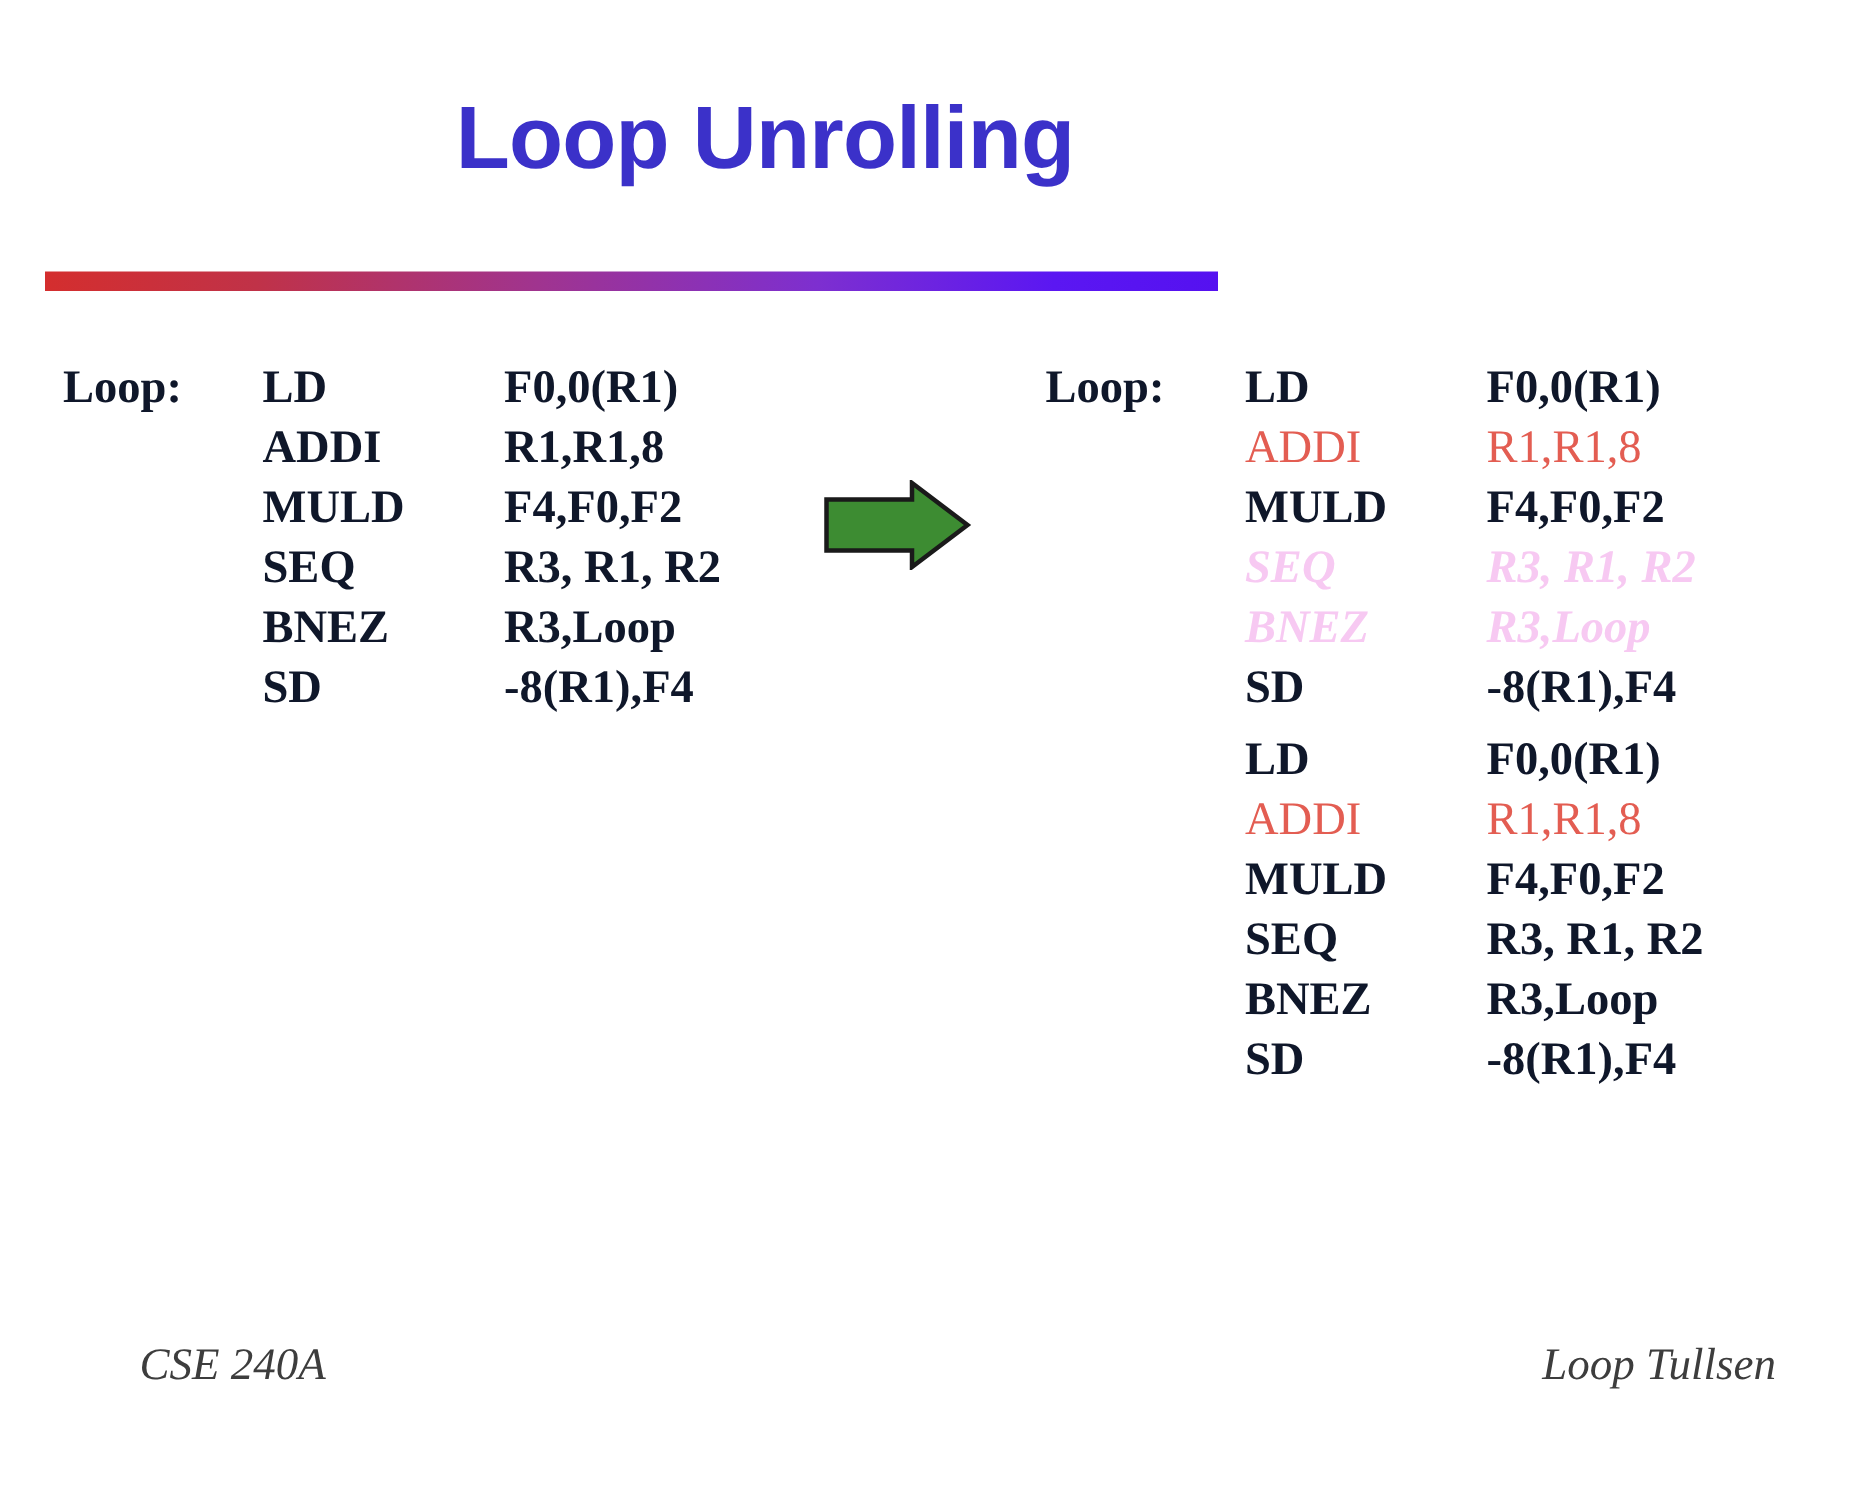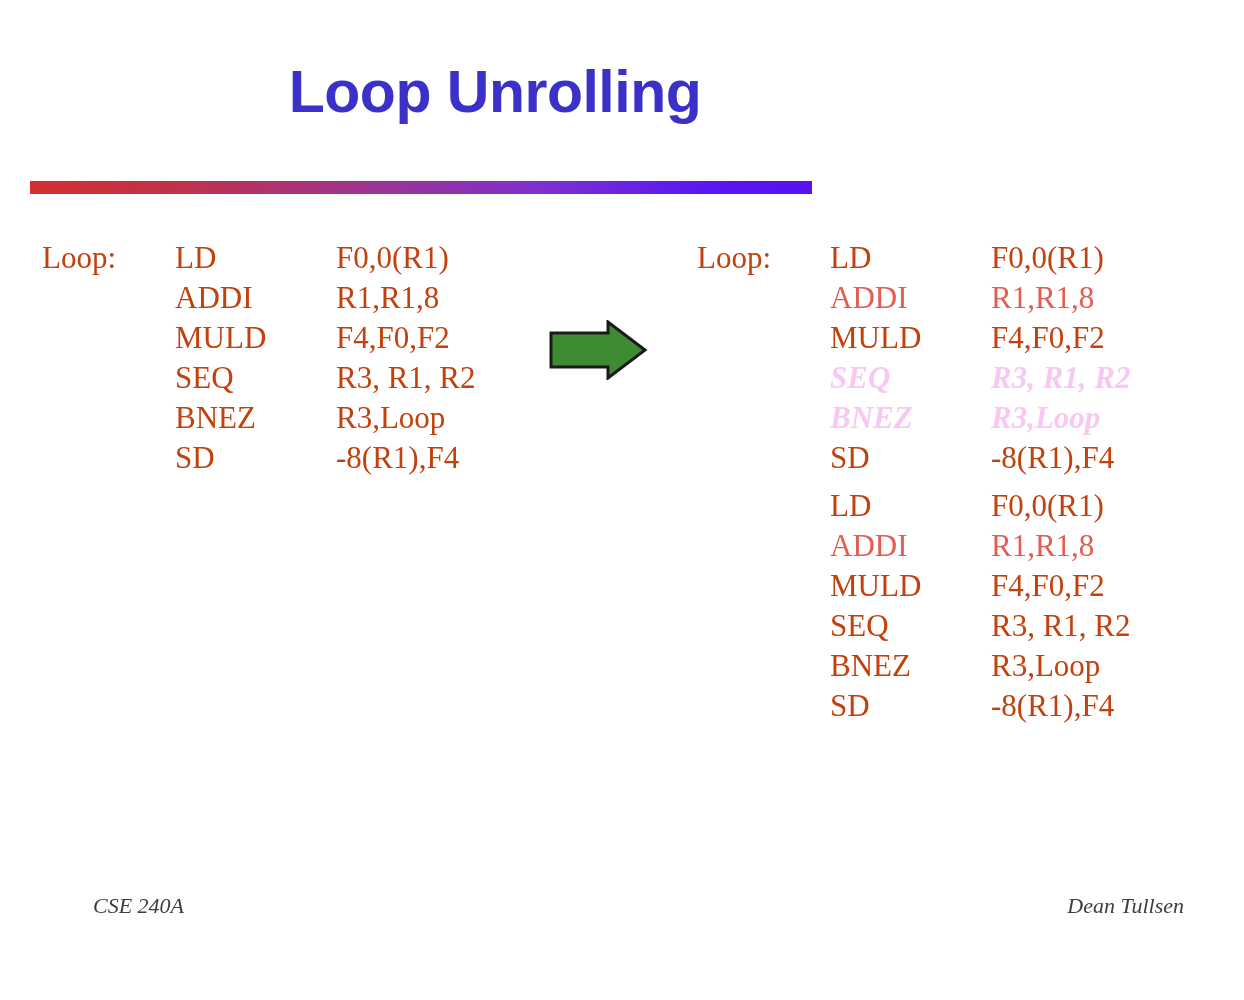--- a/index.html
+++ b/index.html
@@ -12,21 +12,21 @@
     background: #ffffff;
     font-family: "Liberation Serif", serif;
     position: relative;
     overflow: hidden;
   }
 
   
   .slide-title {
     position: absolute;
     top: 62px;
-    left: 1px;
+    left: 16px;
     width: 988px;
     text-align: center;
     font-family: "Liberation Sans", sans-serif;
     font-weight: bold;
     font-size: 59px;
     letter-spacing: -0.5px;
     color: #3b31c9;
     line-height: 1.05;
     white-space: nowrap;
   }
@@ -67,41 +67,41 @@
   .col-op {
     width: 133px;
     flex: 0 0 133px;
   }
   .col-args {
     flex: 0 0 auto;
     margin-left: 28px;
   }
 
   
-  .style-normal  { color: #c2410c; font-style: normal; font-weight: normal; }
+  .style-normal  { color: #0f172a; font-style: normal; font-weight: bold; }
   .style-red     { color: #e35d52; font-style: normal; font-weight: normal; }
   .style-faded   { color: #f7c9f2; font-style: italic; font-weight: bold; }
 
   
   .arrow-wrap {
     position: absolute;
     left: 548px;
     top: 320px;
     width: 100px;
     height: 60px;
   }
   .arrow-wrap svg { display: block; }
 
   
   .footer-left, .footer-right {
     position: absolute;
     top: 893px;
     font-family: "Liberation Serif", serif;
     font-style: italic;
-    font-size: 22px;
+    font-size: 30px;
     color: #3d3d3d;
     white-space: nowrap;
   }
   .footer-left  { left: 93px; }
   .footer-right { right: 60px; }
 </style>
 </head>
 <body>
 
 <div class="slide-title">Loop Unrolling</div>
@@ -204,13 +204,13 @@
       <span class="col-args style-normal">R3,Loop</span>
     </div>
     <div class="code-line">
       <span class="col-label style-normal"></span>
       <span class="col-op style-normal">SD</span>
       <span class="col-args style-normal">-8(R1),F4</span>
     </div>
   </div>
 
 <div class="footer-left">CSE 240A</div>
-<div class="footer-right">Dean Tullsen</div>
+<div class="footer-right">Loop Tullsen</div>
 
 </body></html>

